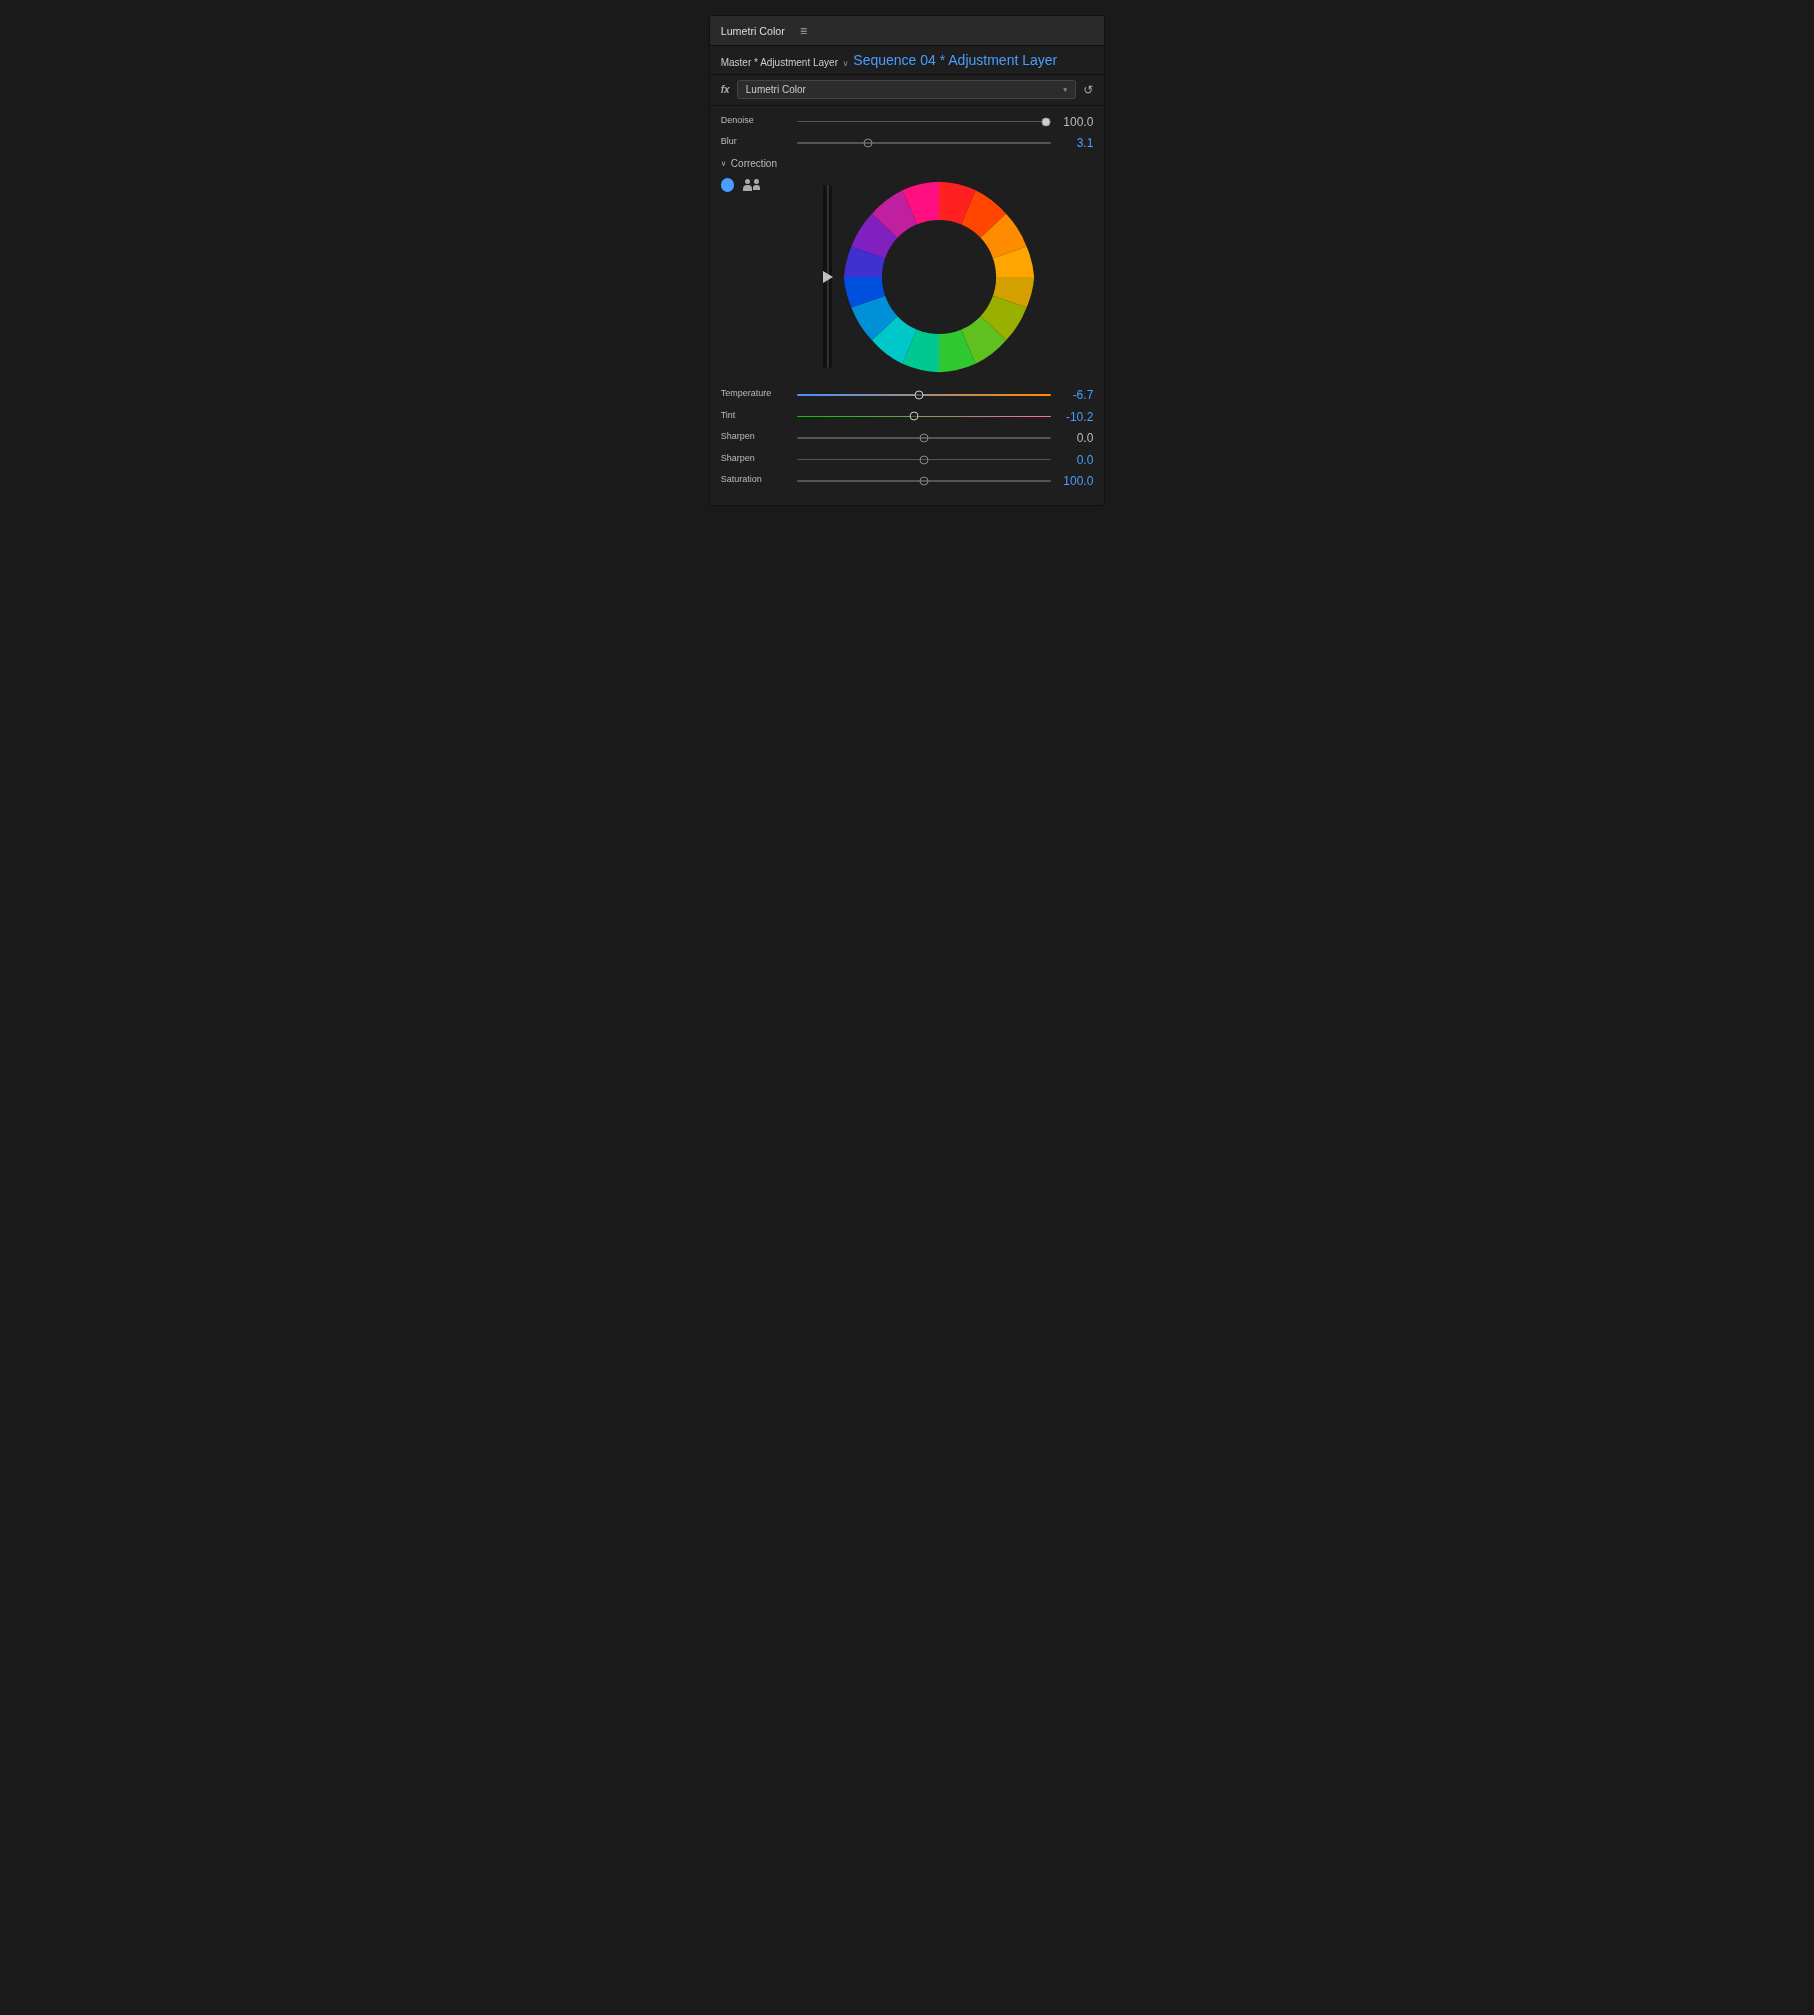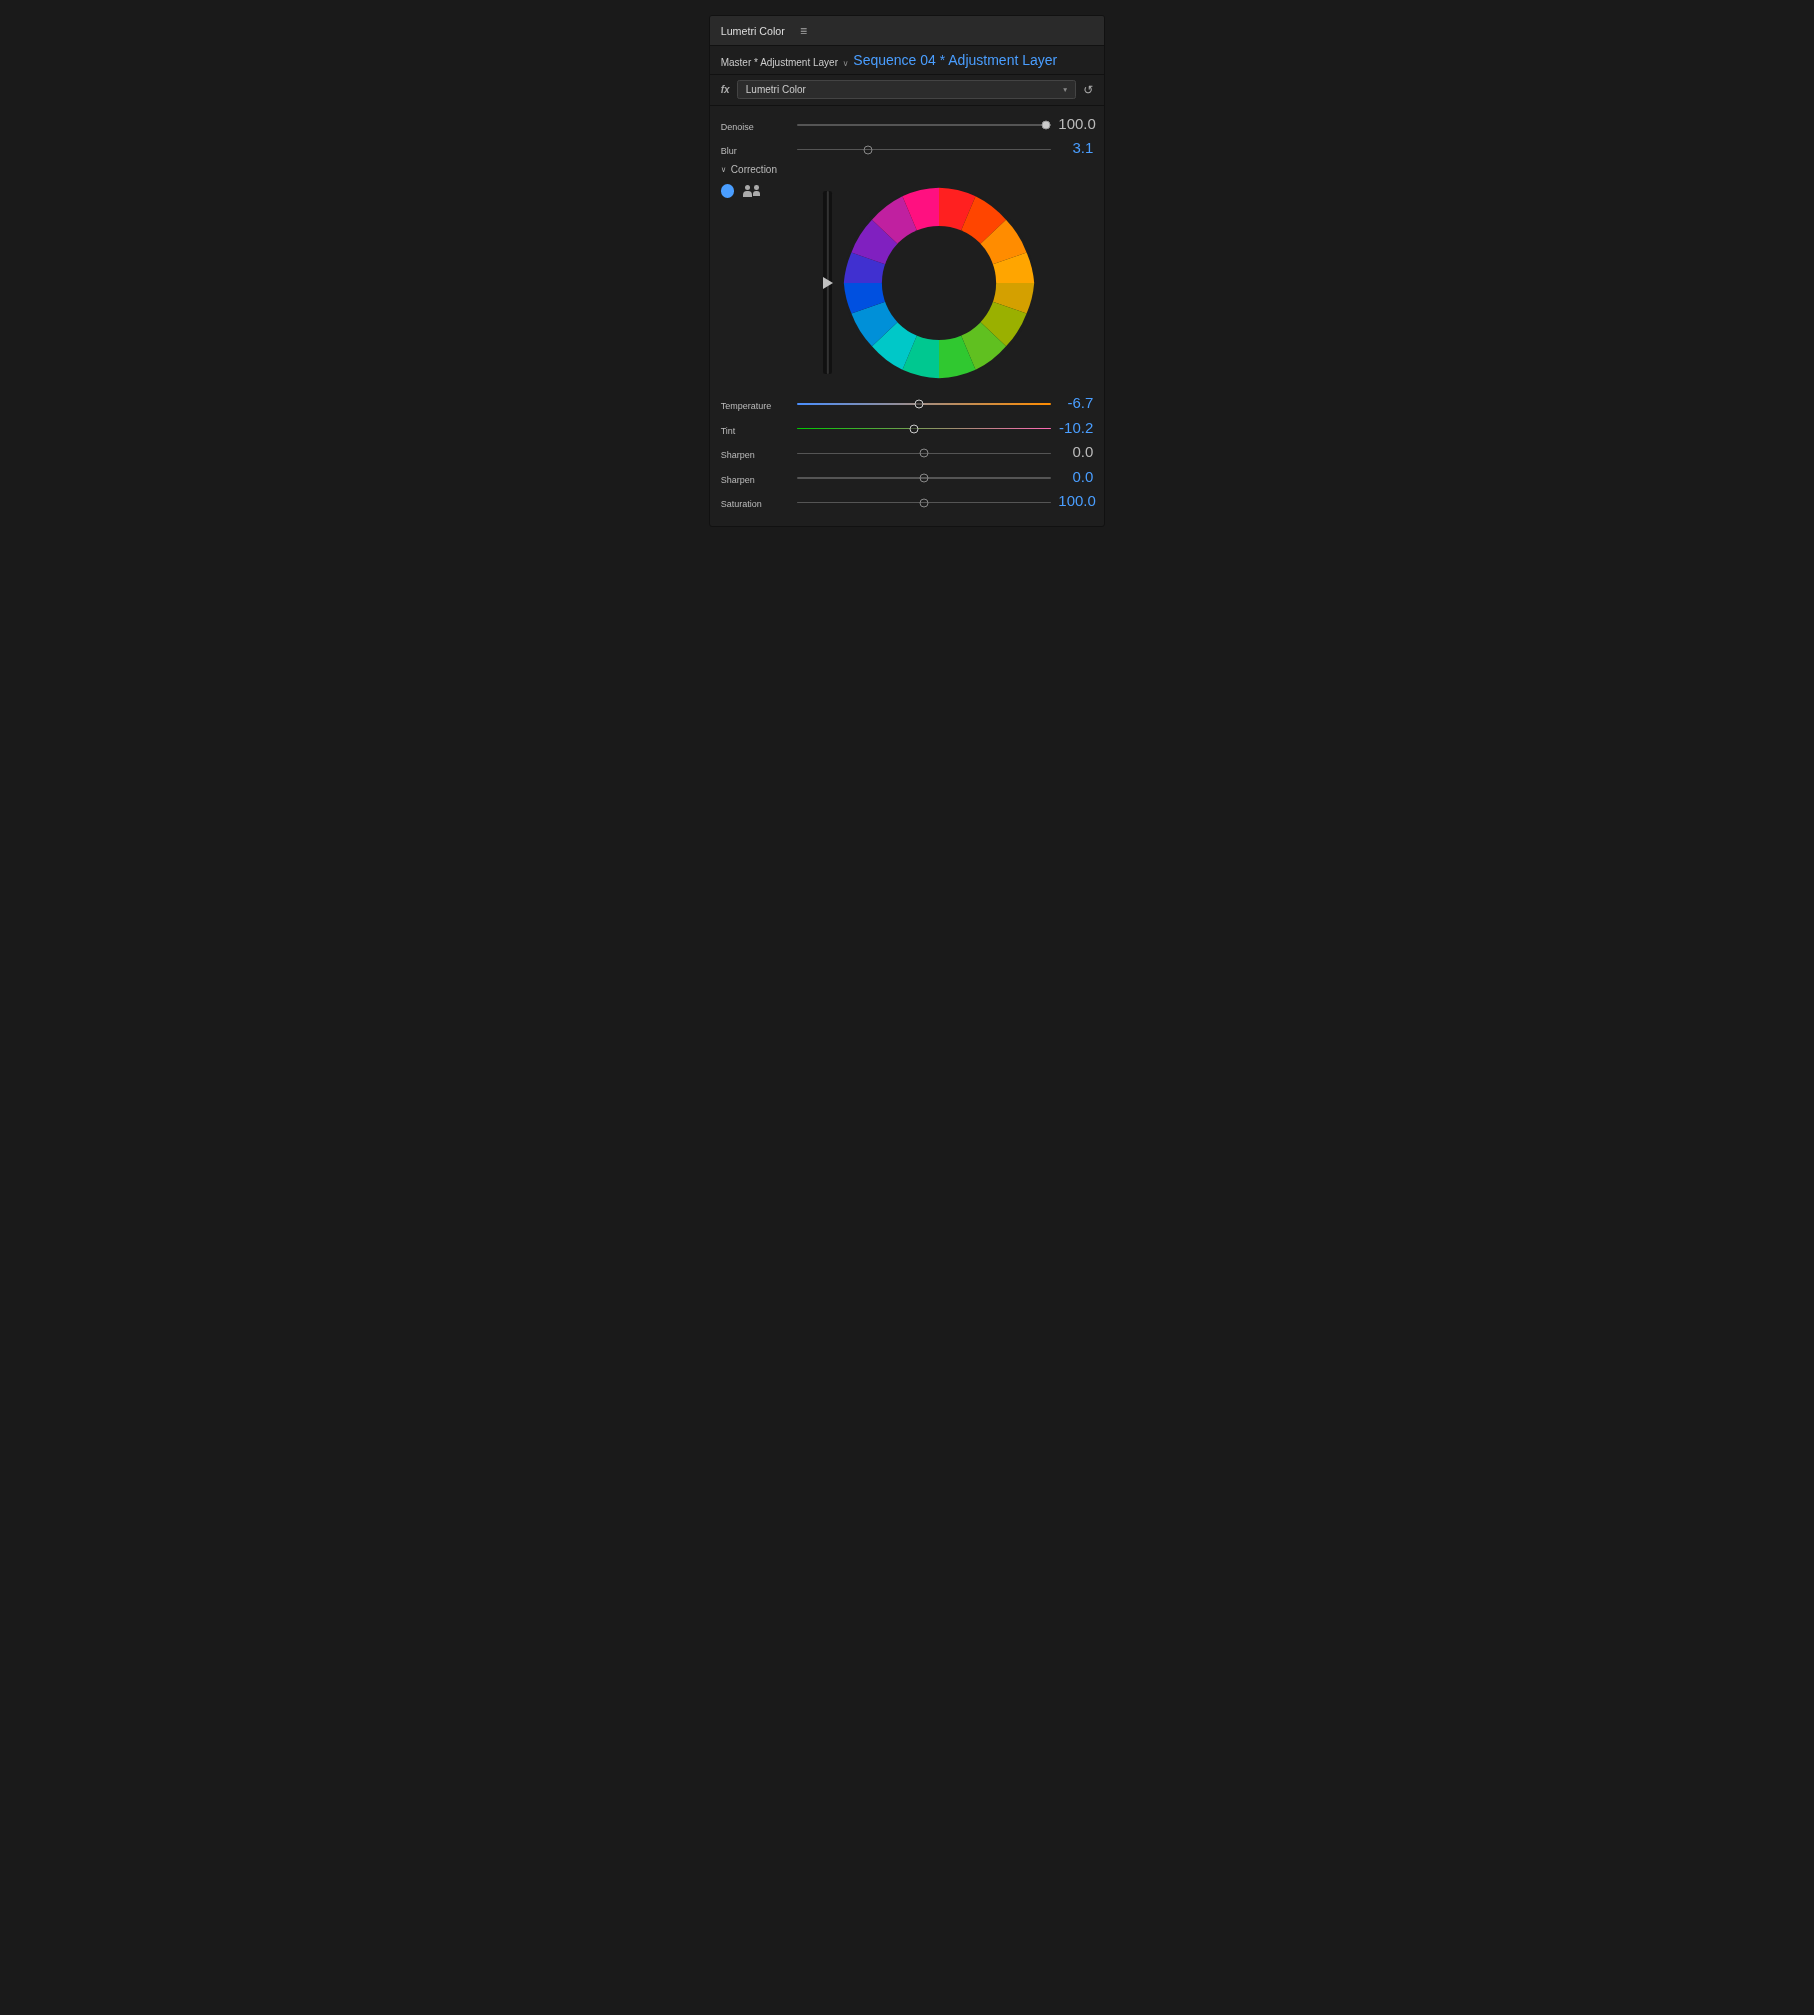--- a/index.html
+++ b/index.html
@@ -115,21 +115,21 @@
     }
 
     
     .content {
       padding: 9px 10.7px;
     }
 
     
     .slider-row {
       display: flex;
-      align-items: flex-end;
+      align-items: flex-start;
       margin-bottom: 7.6px;
       gap: 7.6px;
     }
 
     .slider-label {
       width: 69px;
       color: #bbb;
       font-size: 9px;
       flex-shrink: 0;
     }
@@ -170,21 +170,21 @@
       border: 1.1px solid #888;
       position: absolute;
       top: 50%;
       transform: translate(-50%, -50%);
       cursor: pointer;
     }
 
     .slider-value {
       width: 35px;
       text-align: right;
-      font-size: 15px;
+      font-size: 12px;
       flex-shrink: 0;
     }
 
     .slider-value-blue { color: #4a9eff; }
     .slider-value-default { color: #bbb; }
 
     
     .section-header {
       display: flex;
       align-items: center;

